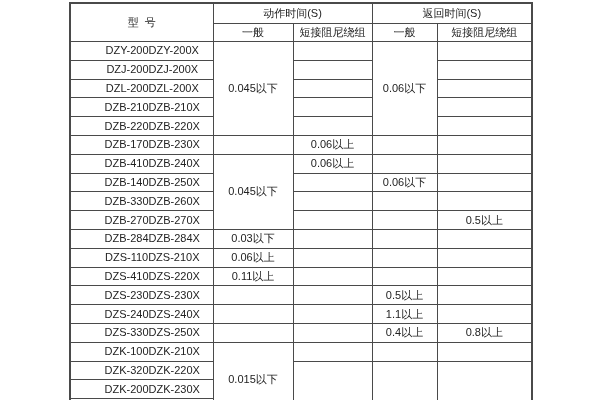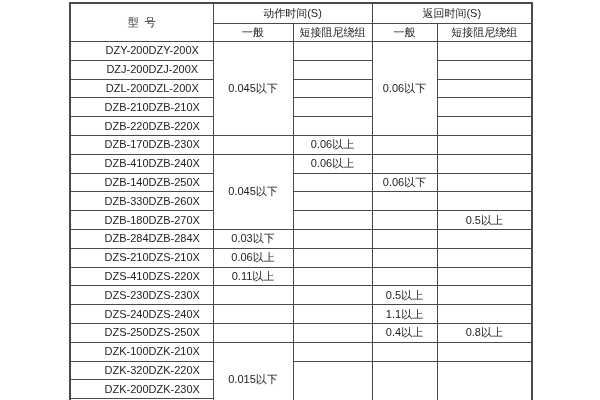--- a/index.html
+++ b/index.html
@@ -101,34 +101,34 @@
           <td>0.06以下</td>
           <td></td>
         </tr>
         <tr>
           <td class="model-cell"><div class="mrow"><span>DZB-330</span><span>DZB-260X</span></div></td>
           <td></td>
           <td></td>
           <td></td>
         </tr>
         <tr>
-          <td class="model-cell"><div class="mrow"><span>DZB-180</span><span>DZB-270X</span></div></td>
+          <td class="model-cell"><div class="mrow"><span>DZB-270</span><span>DZB-270X</span></div></td>
           <td></td>
           <td></td>
           <td>0.5以上</td>
         </tr>
         <tr>
           <td class="model-cell"><div class="mrow"><span>DZB-284</span><span>DZB-284X</span></div></td>
           <td>0.03以下</td>
           <td></td>
           <td></td>
           <td></td>
         </tr>
         <tr>
-          <td class="model-cell"><div class="mrow"><span>DZS-210</span><span>DZS-210X</span></div></td>
+          <td class="model-cell"><div class="mrow"><span>DZS-110</span><span>DZS-210X</span></div></td>
           <td>0.06以上</td>
           <td></td>
           <td></td>
           <td></td>
         </tr>
         <tr>
           <td class="model-cell"><div class="mrow"><span>DZS-410</span><span>DZS-220X</span></div></td>
           <td>0.11以上</td>
           <td></td>
           <td></td>
@@ -142,21 +142,21 @@
           <td></td>
         </tr>
         <tr>
           <td class="model-cell"><div class="mrow"><span>DZS-240</span><span>DZS-240X</span></div></td>
           <td></td>
           <td></td>
           <td>1.1以上</td>
           <td></td>
         </tr>
         <tr>
-          <td class="model-cell"><div class="mrow"><span>DZS-250</span><span>DZS-250X</span></div></td>
+          <td class="model-cell"><div class="mrow"><span>DZS-330</span><span>DZS-250X</span></div></td>
           <td></td>
           <td></td>
           <td>0.4以上</td>
           <td>0.8以上</td>
         </tr>
         <tr>
           <td class="model-cell"><div class="mrow"><span>DZK-100</span><span>DZK-210X</span></div></td>
           <td rowspan="4">0.015以下</td>
           <td></td>
           <td></td>

